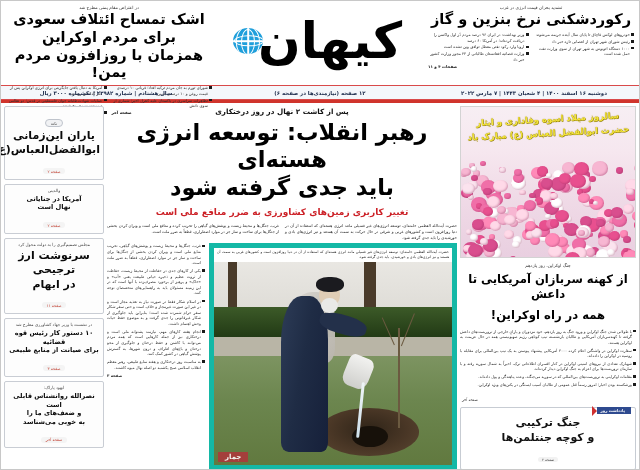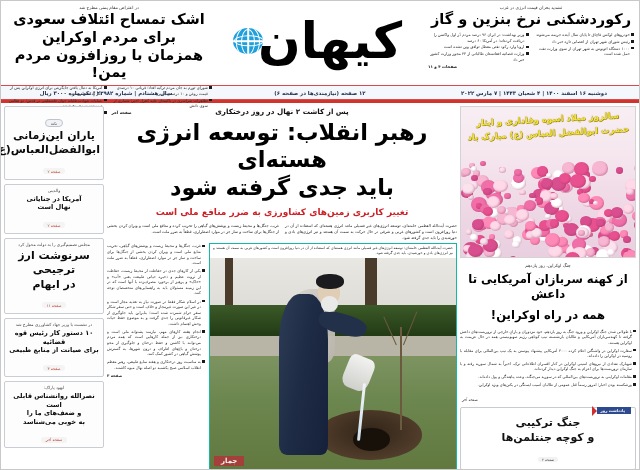--- a/index.html
+++ b/index.html
@@ -78,21 +78,21 @@
              color:#000;letter-spacing:-0.5px;}
   .main-sub{font-size:9px;font-weight:bold;text-align:center;color:#cc2127;
             margin:5px 0 4px;line-height:1.3;}
   .main-lead{font-size:3.9px;line-height:1.5;color:#222;text-align:justify;
              display:flex;gap:6px;margin-bottom:3px;}
   .main-lead > div{flex:1;}
   .main-cols{display:flex;flex-direction:row;gap:4px;flex:1;min-height:0;}
   .txtcol{width:98px;flex:0 0 auto;font-size:3.85px;line-height:1.52;color:#1c1c1c;
           text-align:justify;overflow:hidden;}
   .txtcol .bl{font-size:3.85px;margin-bottom:2.5px;}
-  .photo{flex:1;position:relative;border:1px solid #14b8a6;overflow:hidden;min-width:0;}
+  .photo{flex:1;position:relative;border:5px solid #14b8a6;overflow:hidden;min-width:0;}
 
   
   .ph-sky{position:absolute;inset:0;background:linear-gradient(#e9eaea 0%,#dededc 26%,#cfd3c8 33%,#9fae86 44%,#93a87c 100%);}
   .ph-wall{position:absolute;left:0;right:0;top:0;height:34%;background:linear-gradient(#eceae6,#dcdad4);}
   .ph-hedge{position:absolute;left:0;right:0;top:27%;height:14%;
             background:linear-gradient(#3c5a28,#223a15);}
   .ph-path{position:absolute;left:0;right:0;top:41%;height:9%;background:#b9b5a6;}
   .ph-lawn{position:absolute;left:0;right:0;top:50%;bottom:0;
            background:linear-gradient(#7d9461,#6c864f 40%,#61793f 100%);}
   .ph-tree{position:absolute;background:#4a3b2a;}

